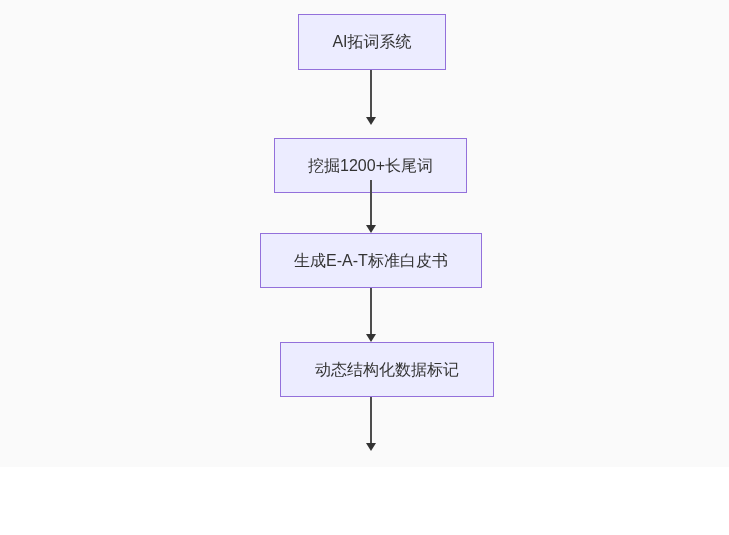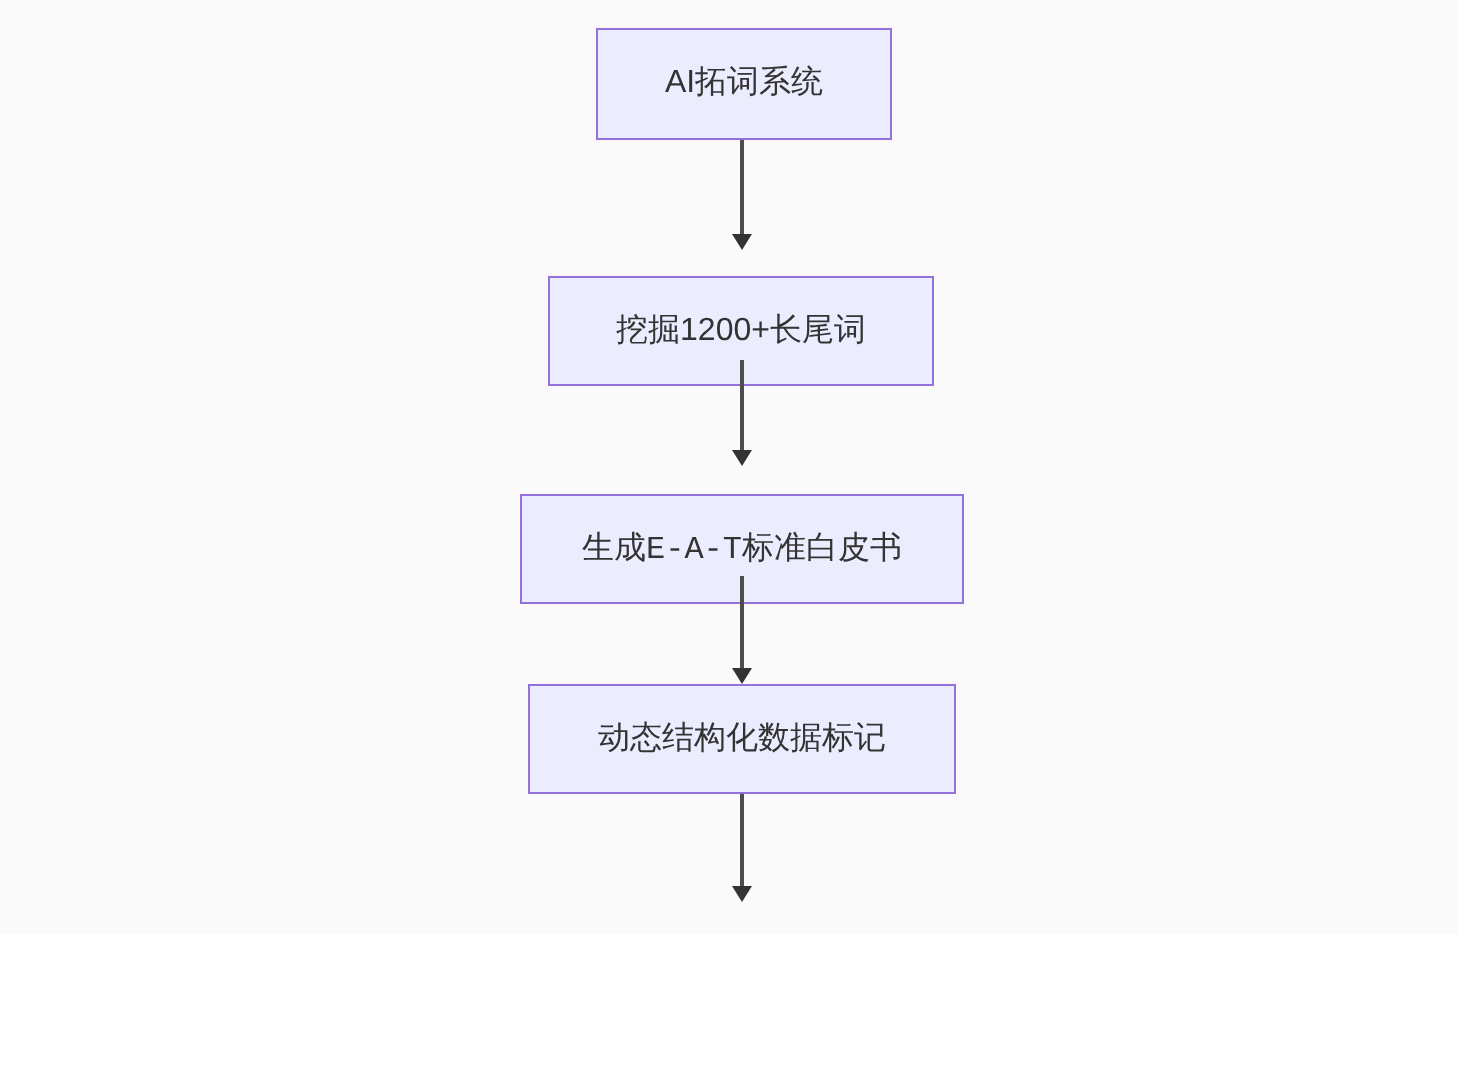--- a/index.html
+++ b/index.html
@@ -49,22 +49,22 @@
   .edge .head {
     width: 0; height: 0;
     border-left: 5px solid transparent;
     border-right: 5px solid transparent;
     border-top: 8px solid var(--arrow-head);
   }
 
   
   #node-0 { left: 298px; top: 14px;  width: 148px; height: 56px; }
   #node-1 { left: 274px; top: 138px; width: 193px; height: 55px; }
-  #node-2 { left: 260px; top: 247px; width: 222px; height: 55px; font-family: Liberation Mono, monospace; }
-  #node-3 { left: 264px; top: 342px; width: 214px; height: 55px; }
+  #node-2 { left: 260px; top: 233px; width: 222px; height: 55px; }
+  #node-3 { left: 280px; top: 342px; width: 214px; height: 55px; }
   #node-4 { left: 254px; top: 451px; width: 233px; height: 55px; }
 
   #edge-0 { left: 365px; top: 70px;  height: 55px; }
   #edge-1 { left: 365px; top: 180px; height: 53px; }
   #edge-2 { left: 365px; top: 288px; height: 54px; }
   #edge-3 { left: 365px; top: 397px; height: 54px; }
 </style>
 </head>
 <body>
 

